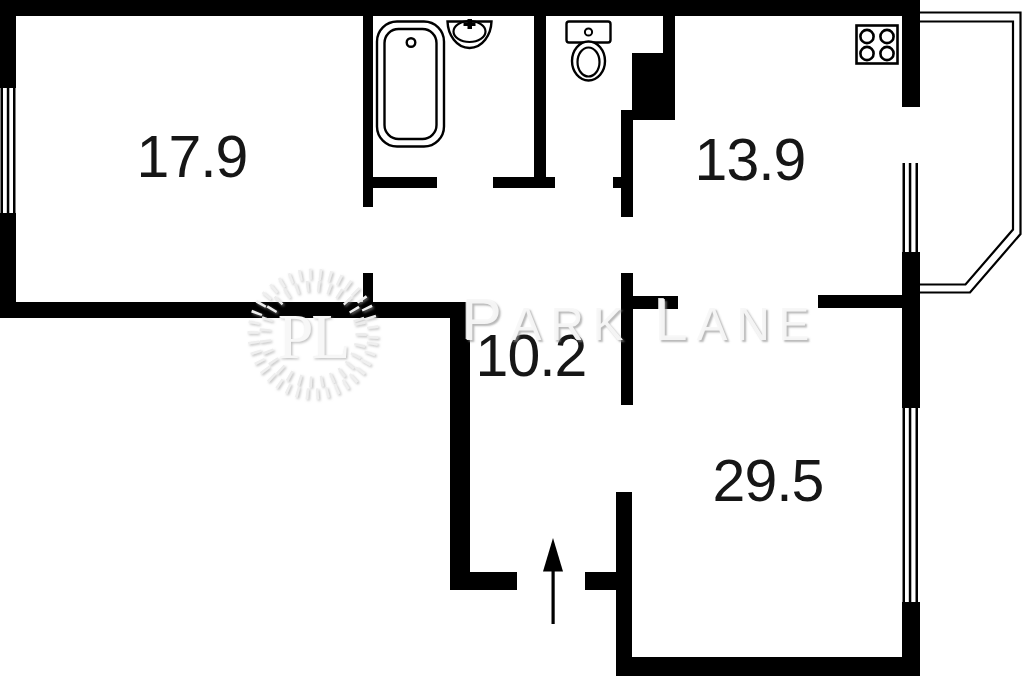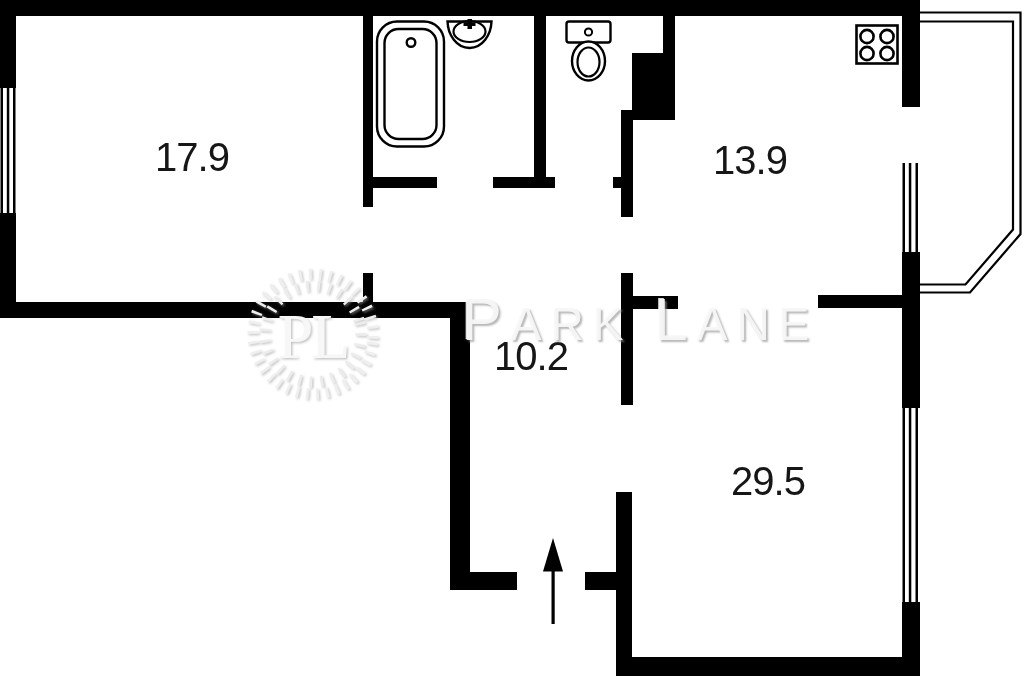--- a/index.html
+++ b/index.html
@@ -1,20 +1,20 @@
 <!DOCTYPE html>
 <html><head>
 <meta charset="utf-8">
 <style>
   html,body{margin:0;padding:0;background:#ffffff;width:1024px;height:676px;overflow:hidden;}
   .stage{position:relative;width:1024px;height:676px;background:#fff;font-family:"Liberation Sans",sans-serif;}
   .plan-svg{position:absolute;left:0;top:0;z-index:1;}
   .room-label{
     position:absolute;transform:translate(-50%,-50%);
-    font-family:"Liberation Sans",sans-serif;font-size:40px;color:#161616;
+    font-family:"Liberation Sans",sans-serif;font-size:59px;color:#161616;
     letter-spacing:-1px;white-space:nowrap;z-index:2;
   }
   .watermark{position:absolute;left:0;top:0;width:1024px;height:676px;z-index:5;pointer-events:none;}
   .wm-brand{
     position:absolute;left:600px;top:319px;transform:translate(-50%,-50%);
     font-family:Liberation Sans, sans-serif;font-size:46px;letter-spacing:9px;
     color:rgba(247,247,247,0.95);
     text-shadow:2px 2px 2px rgba(145,145,145,0.65), -1px -1px 0 rgba(255,255,255,0.85);
     white-space:nowrap;
     margin-left:40px;

